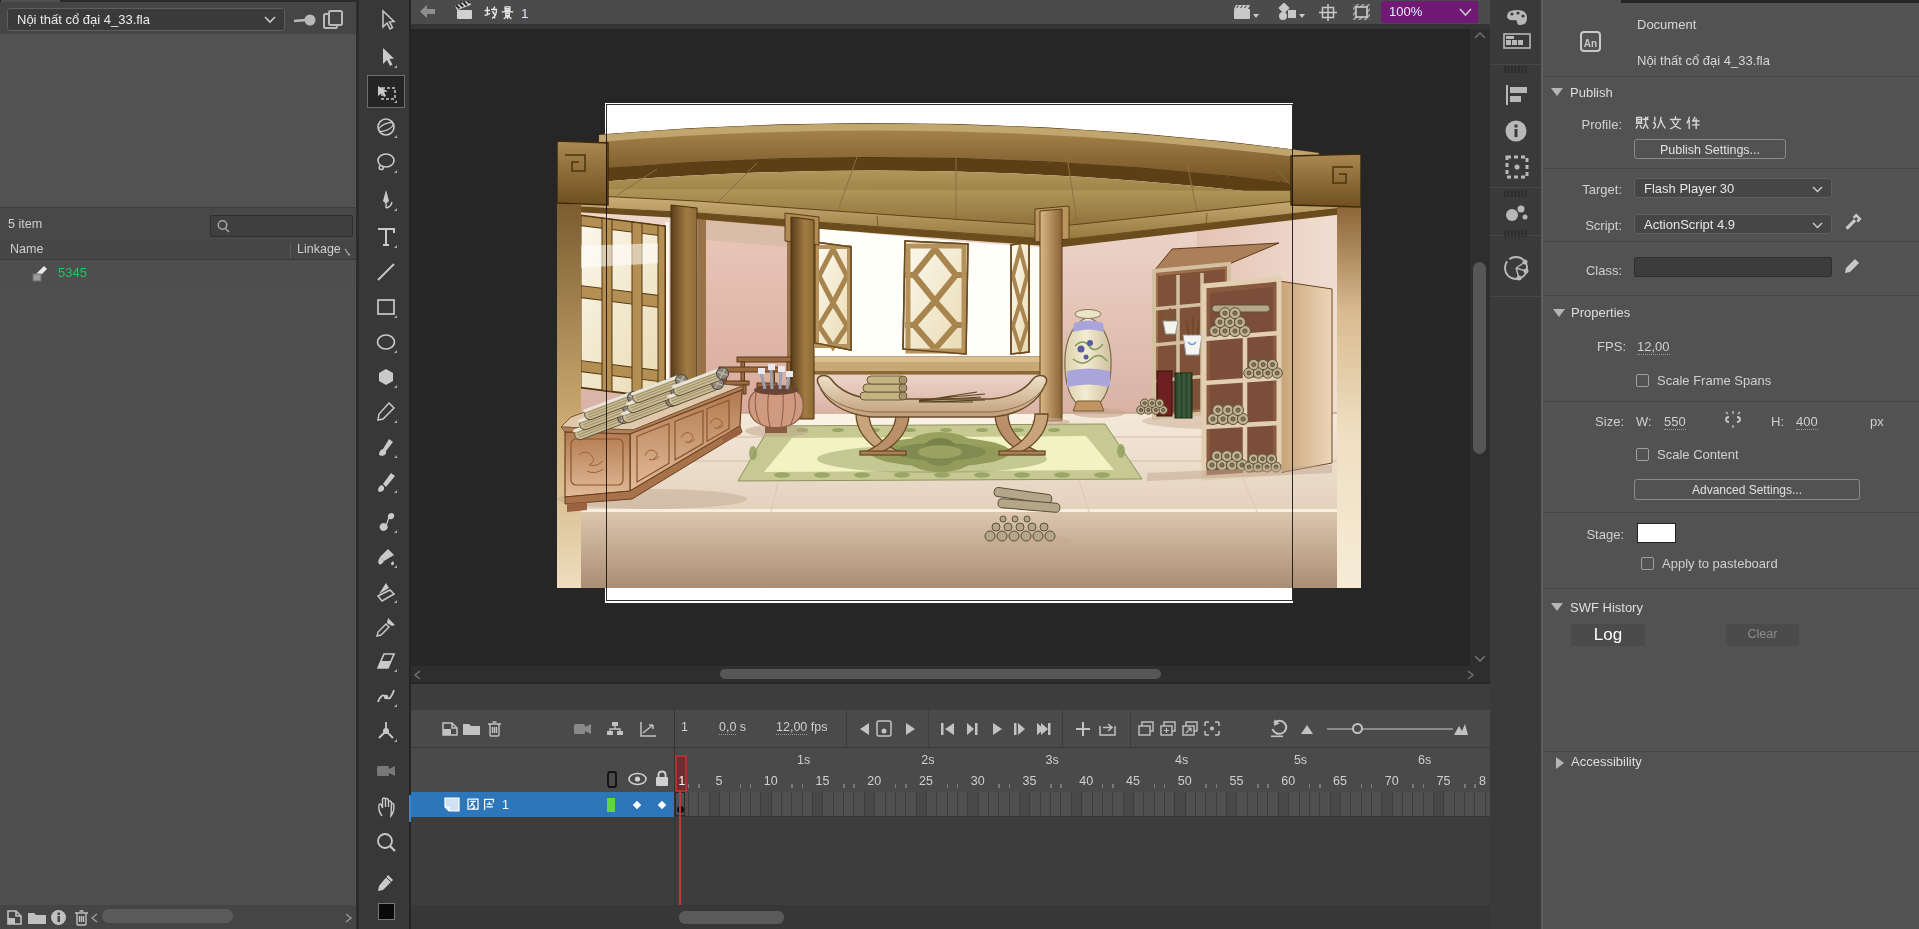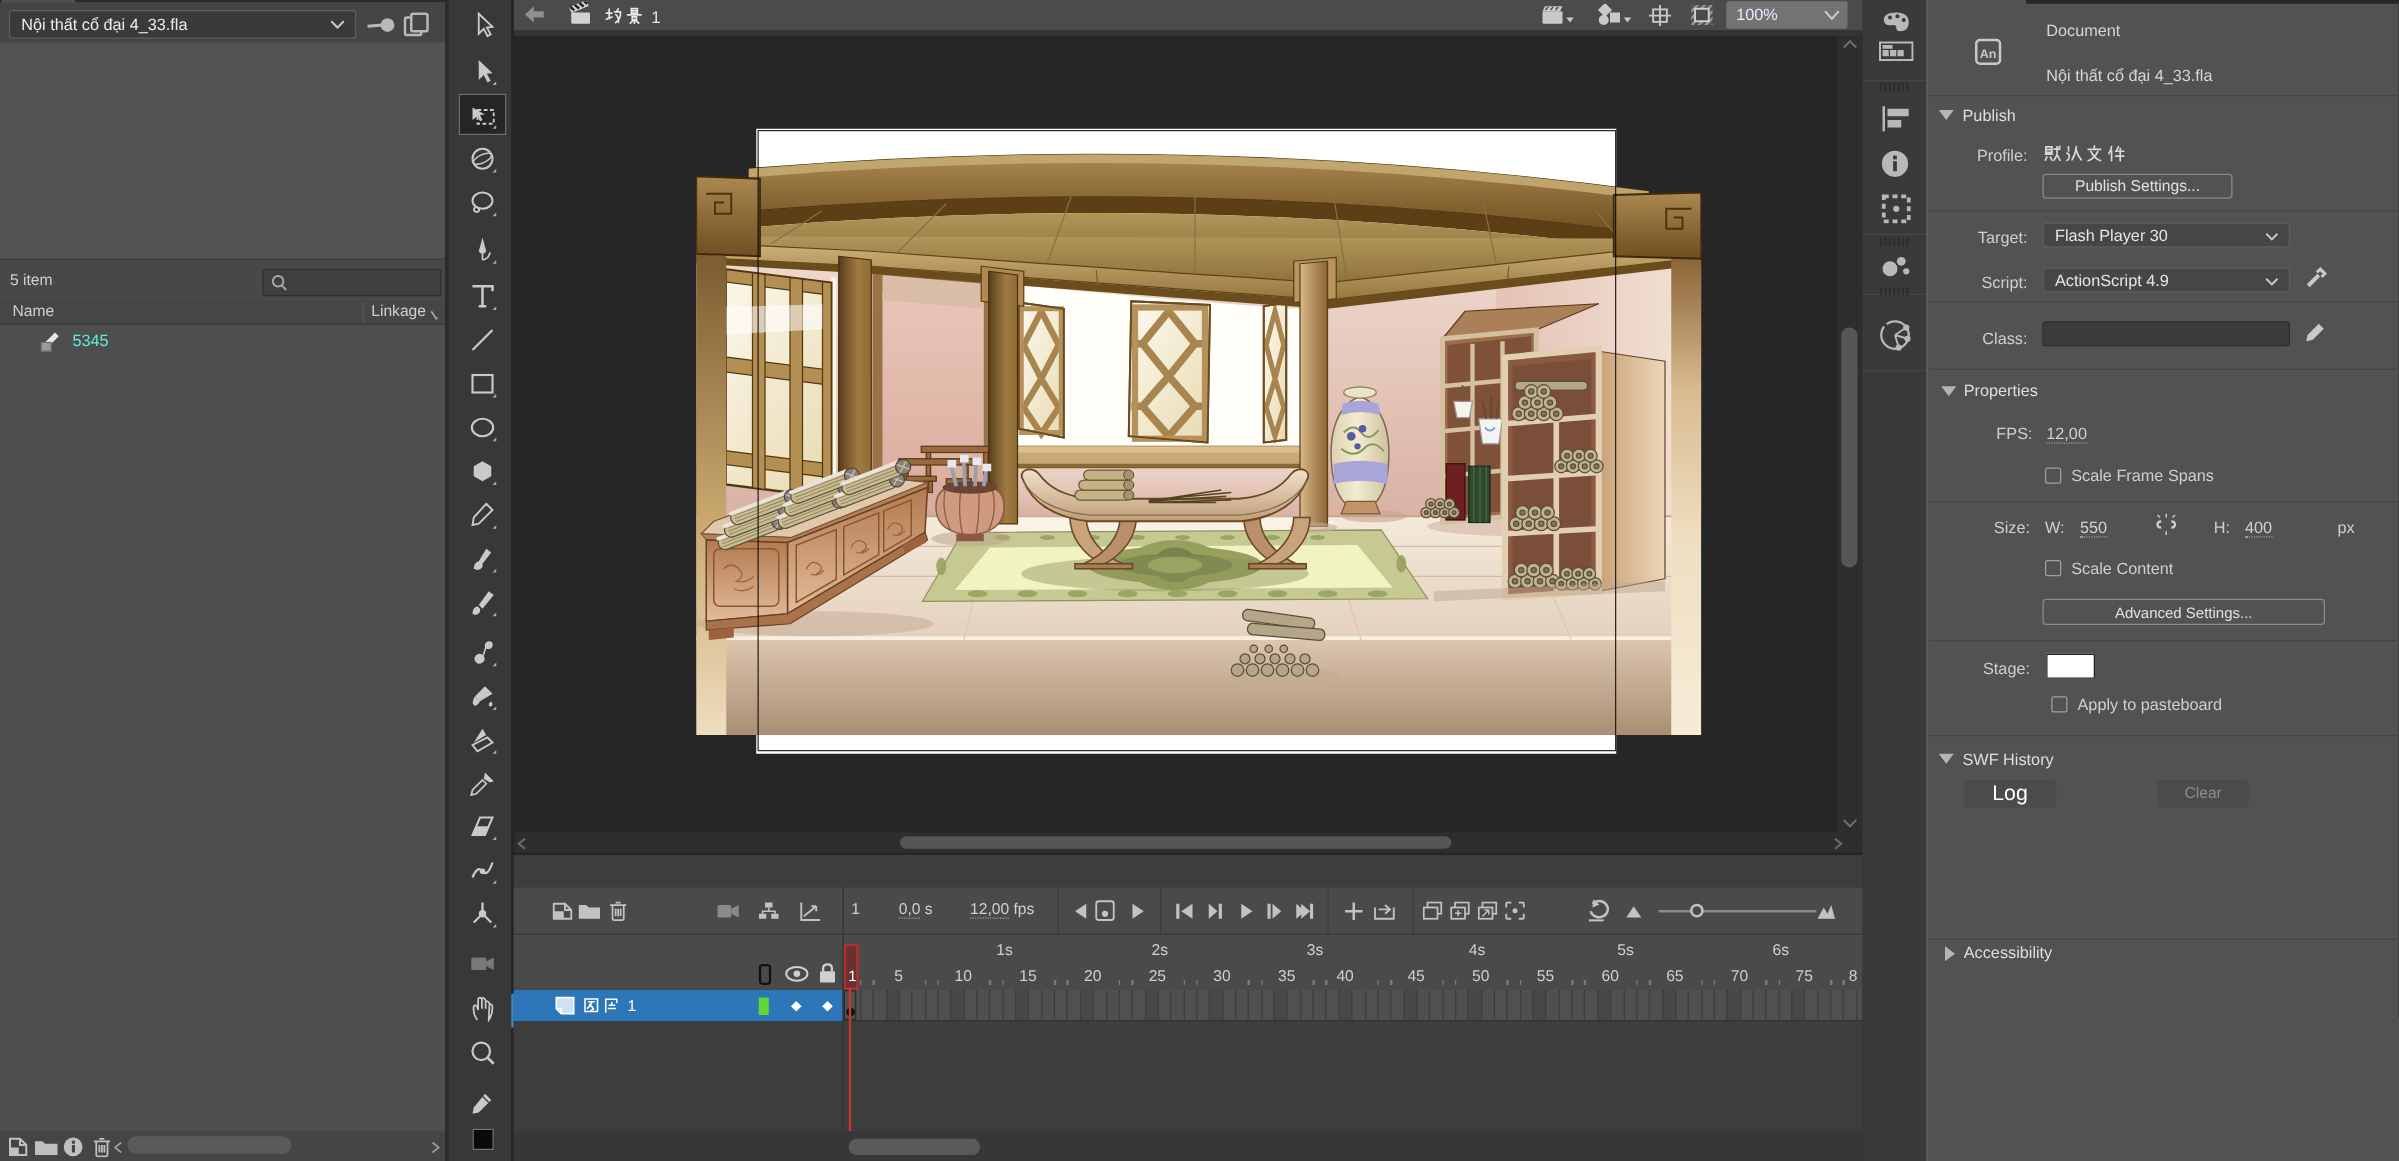--- a/index.html
+++ b/index.html
@@ -55,21 +55,21 @@
       <svg class="abs" style="left:344px;top:7px;" width="10" height="10">
           <path d="M1 2 L5 8 L6 7" stroke="#aaa" stroke-width="1.3" fill="none"></path>
         </svg>
     </div>
 
     <div class="abs" style="left:0;top:260px;width:356px;height:26px;background:#4e4e4e;">
       <svg class="abs" style="left:30px;top:3px;" width="24" height="20">
         <path d="M4 13 L14 3 L17 6 L8 15 Z" fill="#e8e8e8"></path>
         <rect x="3" y="11" width="8" height="7" fill="#9a9a9a" stroke="#6e6e6e"></rect>
       </svg>
-      <div class="abs txt" style="left:58px;top:5px;color:#5eead4;">5345</div>
+      <div class="abs txt" style="left:58px;top:5px;color:#22c55e;">5345</div>
     </div>
 
     <div class="abs" style="left:0;top:905px;width:356px;height:24px;background:#454545;">
       <svg class="abs" style="left:6px;top:4px;" width="18" height="17">
           <path d="M2 2 H10 L15 7 V15 H2 Z" fill="none" stroke="#c0c0c0" stroke-width="1.6"></path>
           <path d="M10 2 V7 H15" fill="none" stroke="#c0c0c0" stroke-width="1.6"></path>
           <rect x="2" y="9" width="7" height="6" fill="#c0c0c0"></rect>
         </svg>
       <svg class="abs" style="left:27px;top:5px;" width="20" height="15">
           <path d="M1 3 H7 L9 5 H19 V14 H1 Z" fill="#c0c0c0"></path>
@@ -251,21 +251,21 @@
       <svg class="abs" style="left:941px;top:3px;" width="19" height="18">
           <defs>
             <pattern id="hat" width="4" height="4" patternUnits="userSpaceOnUse" patternTransform="rotate(45)">
               <rect width="4" height="4" fill="#4b4b4b"></rect>
               <rect width="2" height="4" fill="#9a9a9a"></rect>
             </pattern>
           </defs>
           <rect x="1" y="1" width="17" height="16" fill="url(#hat)"></rect>
           <rect x="4" y="4" width="11" height="10" fill="#4b4b4b" stroke="#d2d2d2" stroke-width="1.5"></rect>
         </svg>
-      <div class="abs" style="left:970px;top:1px;width:97px;height:22px;background:#737373;border-radius:2px;text-align:center;">
+      <div class="abs" style="left:970px;top:1px;width:97px;height:22px;background:#701a75;border-radius:2px;text-align:center;">
         <div class="abs txt" style="left:8px;top:3px;font-size:13px;color:#e6ecff;">100%</div>
       </div>
       <svg class="abs" style="left:1048px;top:8px;" width="13" height="9">
           <path d="M1 1 L6.5 7 L12 1" stroke="#c9c9c9" stroke-width="1.6" fill="none"></path>
         </svg>
       <div class="abs" style="left:0;top:24px;width:1079px;height:5px;background:#343434;"></div>
     </div>
 
     <div class="abs" id="pasteboard" style="left:0;top:29px;width:1059px;height:637px;background:#262626;overflow:hidden;">
 
@@ -895,21 +895,21 @@
         <div class="abs txt" style="left:1001.6999999999999px;top:5px;width:24px;text-align:center;font-size:12.5px;">6s</div>
         <div class="abs" style="left:264px;top:7px;width:12px;height:37px;background:rgba(125,32,32,0.6);border:2px solid #b03030;"></div>
         <div class="abs txt" style="left:267.5px;top:26px;font-size:12px;color:#fff;">1</div>
         <div class="abs txt" style="left:295.9px;top:26px;width:24px;text-align:center;font-size:12.5px;">5</div>
         <div class="abs txt" style="left:347.65px;top:26px;width:24px;text-align:center;font-size:12.5px;">10</div>
         <div class="abs txt" style="left:399.4px;top:26px;width:24px;text-align:center;font-size:12.5px;">15</div>
         <div class="abs txt" style="left:451.15px;top:26px;width:24px;text-align:center;font-size:12.5px;">20</div>
         <div class="abs txt" style="left:502.9px;top:26px;width:24px;text-align:center;font-size:12.5px;">25</div>
         <div class="abs txt" style="left:554.65px;top:26px;width:24px;text-align:center;font-size:12.5px;">30</div>
         <div class="abs txt" style="left:606.4px;top:26px;width:24px;text-align:center;font-size:12.5px;">35</div>
-        <div class="abs txt" style="left:658.15px;top:26px;width:24px;text-align:left;font-size:12.5px;">40</div>
+        <div class="abs txt" style="left:658.15px;top:26px;width:24px;text-align:right;font-size:12.5px;">40</div>
         <div class="abs txt" style="left:709.9px;top:26px;width:24px;text-align:center;font-size:12.5px;">45</div>
         <div class="abs txt" style="left:761.65px;top:26px;width:24px;text-align:center;font-size:12.5px;">50</div>
         <div class="abs txt" style="left:813.4px;top:26px;width:24px;text-align:center;font-size:12.5px;">55</div>
         <div class="abs txt" style="left:865.15px;top:26px;width:24px;text-align:center;font-size:12.5px;">60</div>
         <div class="abs txt" style="left:916.9px;top:26px;width:24px;text-align:center;font-size:12.5px;">65</div>
         <div class="abs txt" style="left:968.65px;top:26px;width:24px;text-align:center;font-size:12.5px;">70</div>
         <div class="abs txt" style="left:1020.4000000000001px;top:26px;width:24px;text-align:center;font-size:12.5px;">75</div>
         <div class="abs txt" style="left:1068px;top:26px;font-size:12.5px;">8</div>
         <div class="abs" style="left:276.85px;top:36px;width:1.5px;height:4px;background:#7a7a7a;"></div>
         <div class="abs" style="left:287.2px;top:36px;width:1.5px;height:4px;background:#7a7a7a;"></div>

